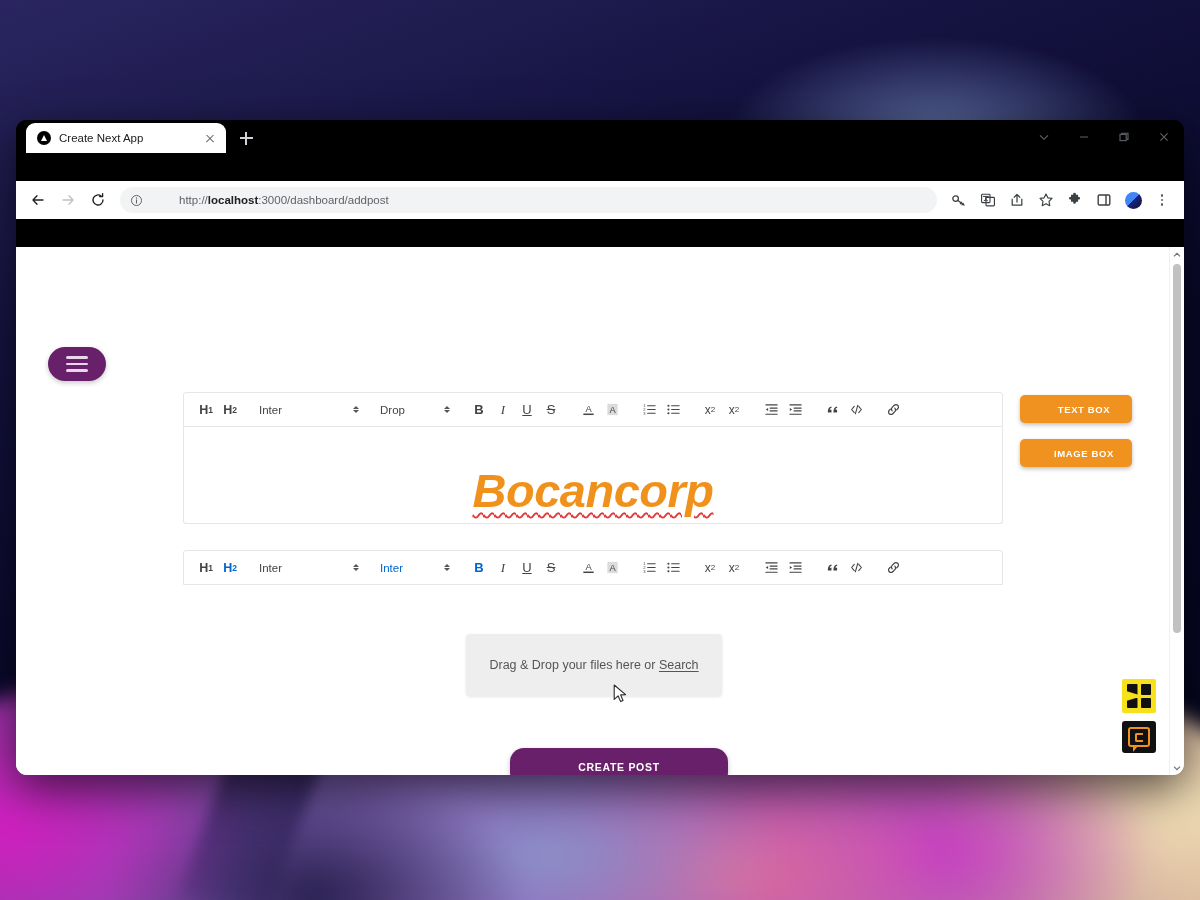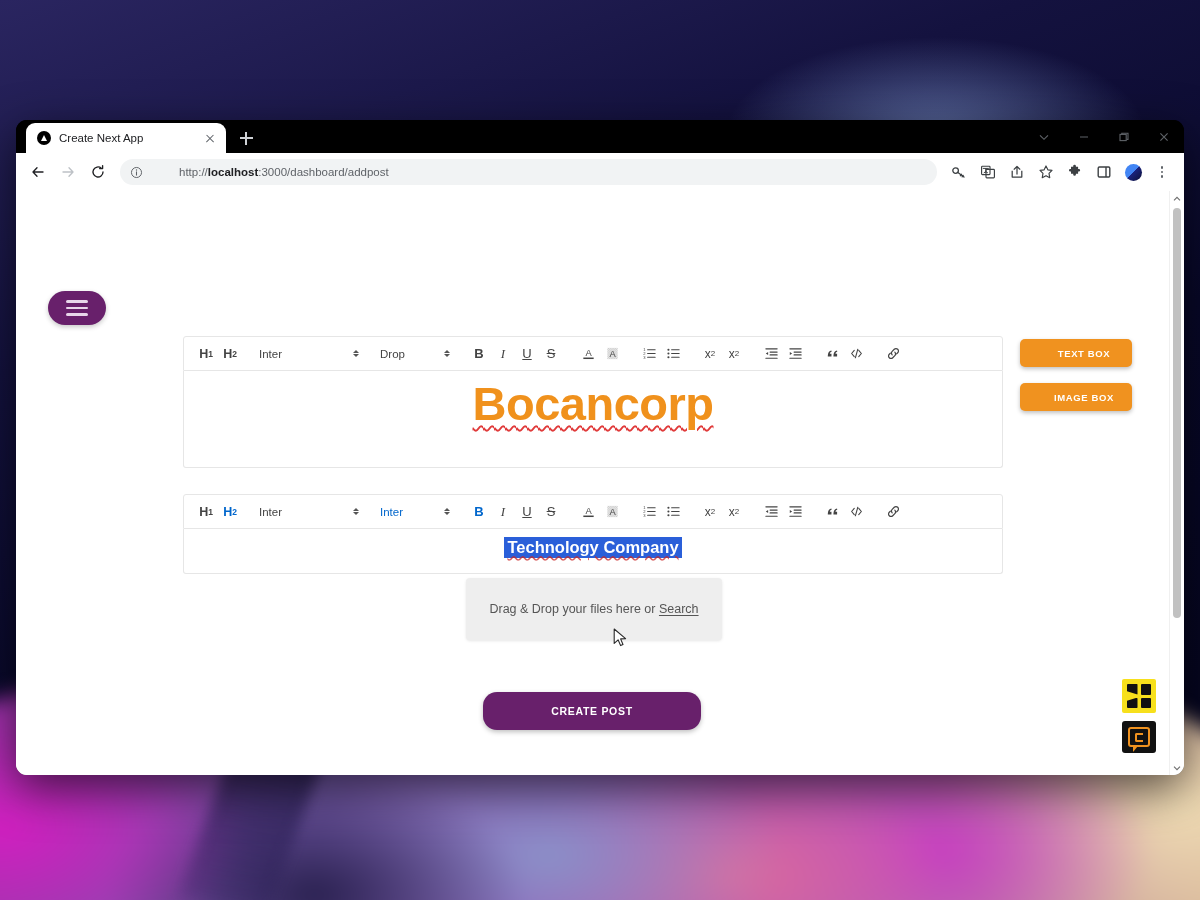--- a/index.html
+++ b/index.html
@@ -39,21 +39,21 @@
     filter:blur(7px);
   }
 
   
   #browser {
     position:absolute; left:16px; top:120px; width:1168px; height:655px;
     background:#000;
     border-radius:11px;
     box-shadow:0 14px 46px rgba(0,0,0,0.62);
     overflow:hidden;
-    display:flex; flex-direction:column;
+    display:flex; flex-direction:column;gap:28px;
   }
 
   
   #tabstrip {
     height:33px; background:#000; position:relative;
     display:flex; align-items:flex-end; padding-left:10px;
     flex:none;
   }
   .tab {
     width:200px; height:30px; background:#fff;
@@ -184,23 +184,24 @@
   .qsel-arrows span.up   { border-bottom:3.6px solid #555; }
   .qsel-arrows span.down { border-top:3.6px solid #555; }
   .sep { width:13px; }
   .qbtn svg { display:block; }
   .qbtn.sup-sub { font-size:12px; font-weight:400; }
   .qbtn.sup-sub sub, .qbtn.sup-sub sup { font-size:8px; }
 
   .qcontent {
     background:#fff; border:1px solid #e6e6e6; border-top:none;
     border-radius:0 0 3px 3px;
-    display:flex; align-items:flex-start; justify-content:center;
+    display:flex; align-items:flex-end; justify-content:center;
     padding:8px 14px;
     text-align:center;
+    font-style:italic;
   }
   #content-1 { height:97px; }
   #content-2 { height:45px; }
   #title-text {
     font-size:47px; font-weight:700; color:#f0911c; line-height:1.05;
     letter-spacing:-0.5px;
     text-decoration:underline wavy #e03a3a;
     text-underline-offset:5px;
     text-decoration-thickness:1.6px;
   }
@@ -230,21 +231,21 @@
     box-shadow:0 1px 3px rgba(0,0,0,0.10);
     cursor:pointer;
   }
   #dropzone-text { font-size:12.5px; color:#555; white-space:nowrap;text-align:right; }
   #dropzone-text u { text-decoration:underline; text-underline-offset:2px; }
 
   #cursor { position:absolute; left:597px; top:437px; }
 
   
   #createpost {
-    position:absolute; left:467px; top:501px; width:218px; height:38px;
+    position:absolute; left:494px; top:501px; width:218px; height:38px;
     background:#68206b; color:#fff; border:none; border-radius:14px;
     font-size:10.5px; font-weight:700; letter-spacing:0.7px; cursor:pointer;
     box-shadow:0 2px 5px rgba(0,0,0,0.25);
     font-family:"Liberation Sans", sans-serif;
   }
 
   
   #widget-grid {
     position:absolute; right:13px; bottom:62px;
     width:34px; height:34px; background:#f7e01c; border-radius:2px;
@@ -594,23 +595,20 @@
               </svg>
             </div>
             <div class="sep"></div>
             <div class="qbtn">
               <svg width="15" height="15" viewBox="0 0 16 16">
                 <path d="M9.4 6.6 a2.6 2.6 0 0 1 0 3.7 l-2.2 2.2 a2.6 2.6 0 0 1 -3.7 -3.7 l1.2 -1.2" stroke="#444" stroke-width="1.3" fill="none" stroke-linecap="round"></path>
                 <path d="M6.6 9.4 a2.6 2.6 0 0 1 0 -3.7 l2.2 -2.2 a2.6 2.6 0 0 1 3.7 3.7 l-1.2 1.2" stroke="#444" stroke-width="1.3" fill="none" stroke-linecap="round"></path>
               </svg>
             </div>
           </div>
-          <div class="qcontent" id="content-2">
-            <span id="subtitle-text">Technology Company</span>
-          </div>
         </div>
       </div>
 
       <div id="sidebuttons">
         <button class="sidebtn">TEXT BOX</button>
         <button class="sidebtn">IMAGE BOX</button>
       </div>
 
       <div id="dropzone">
         <span id="dropzone-text">

